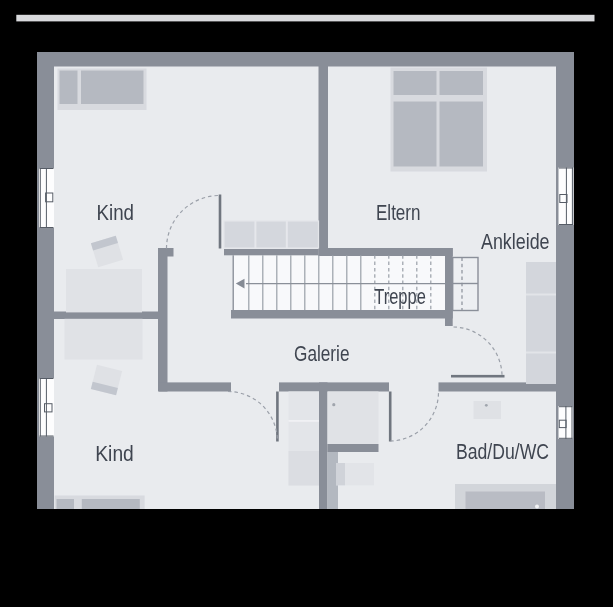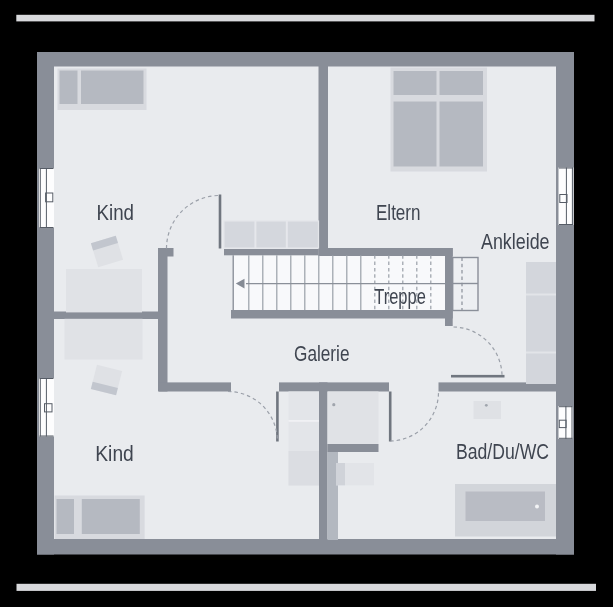--- a/index.html
+++ b/index.html
@@ -1,16 +1,16 @@
 <!DOCTYPE html>
 <html><head>
 <meta charset="utf-8">
 <style>
   html,body{margin:0;padding:0;background:#000;}
-  #stage{position:relative;width:613px;height:607px;background:#000;overflow:hidden;}
+  #stage{position:relative;width:613px;height:509px;background:#000;overflow:hidden;}
   svg{position:absolute;left:0;top:0;}
   text{font-family:"Liberation Sans",sans-serif;fill:#3f4550;}
 </style>
 </head>
 <body>
 <div id="stage">
 <svg width="613" height="607" viewBox="0 0 613 607">
 
 <rect x="16.3" y="14.8" width="578.2" height="6.6" fill="#d9dadd"></rect>
 

